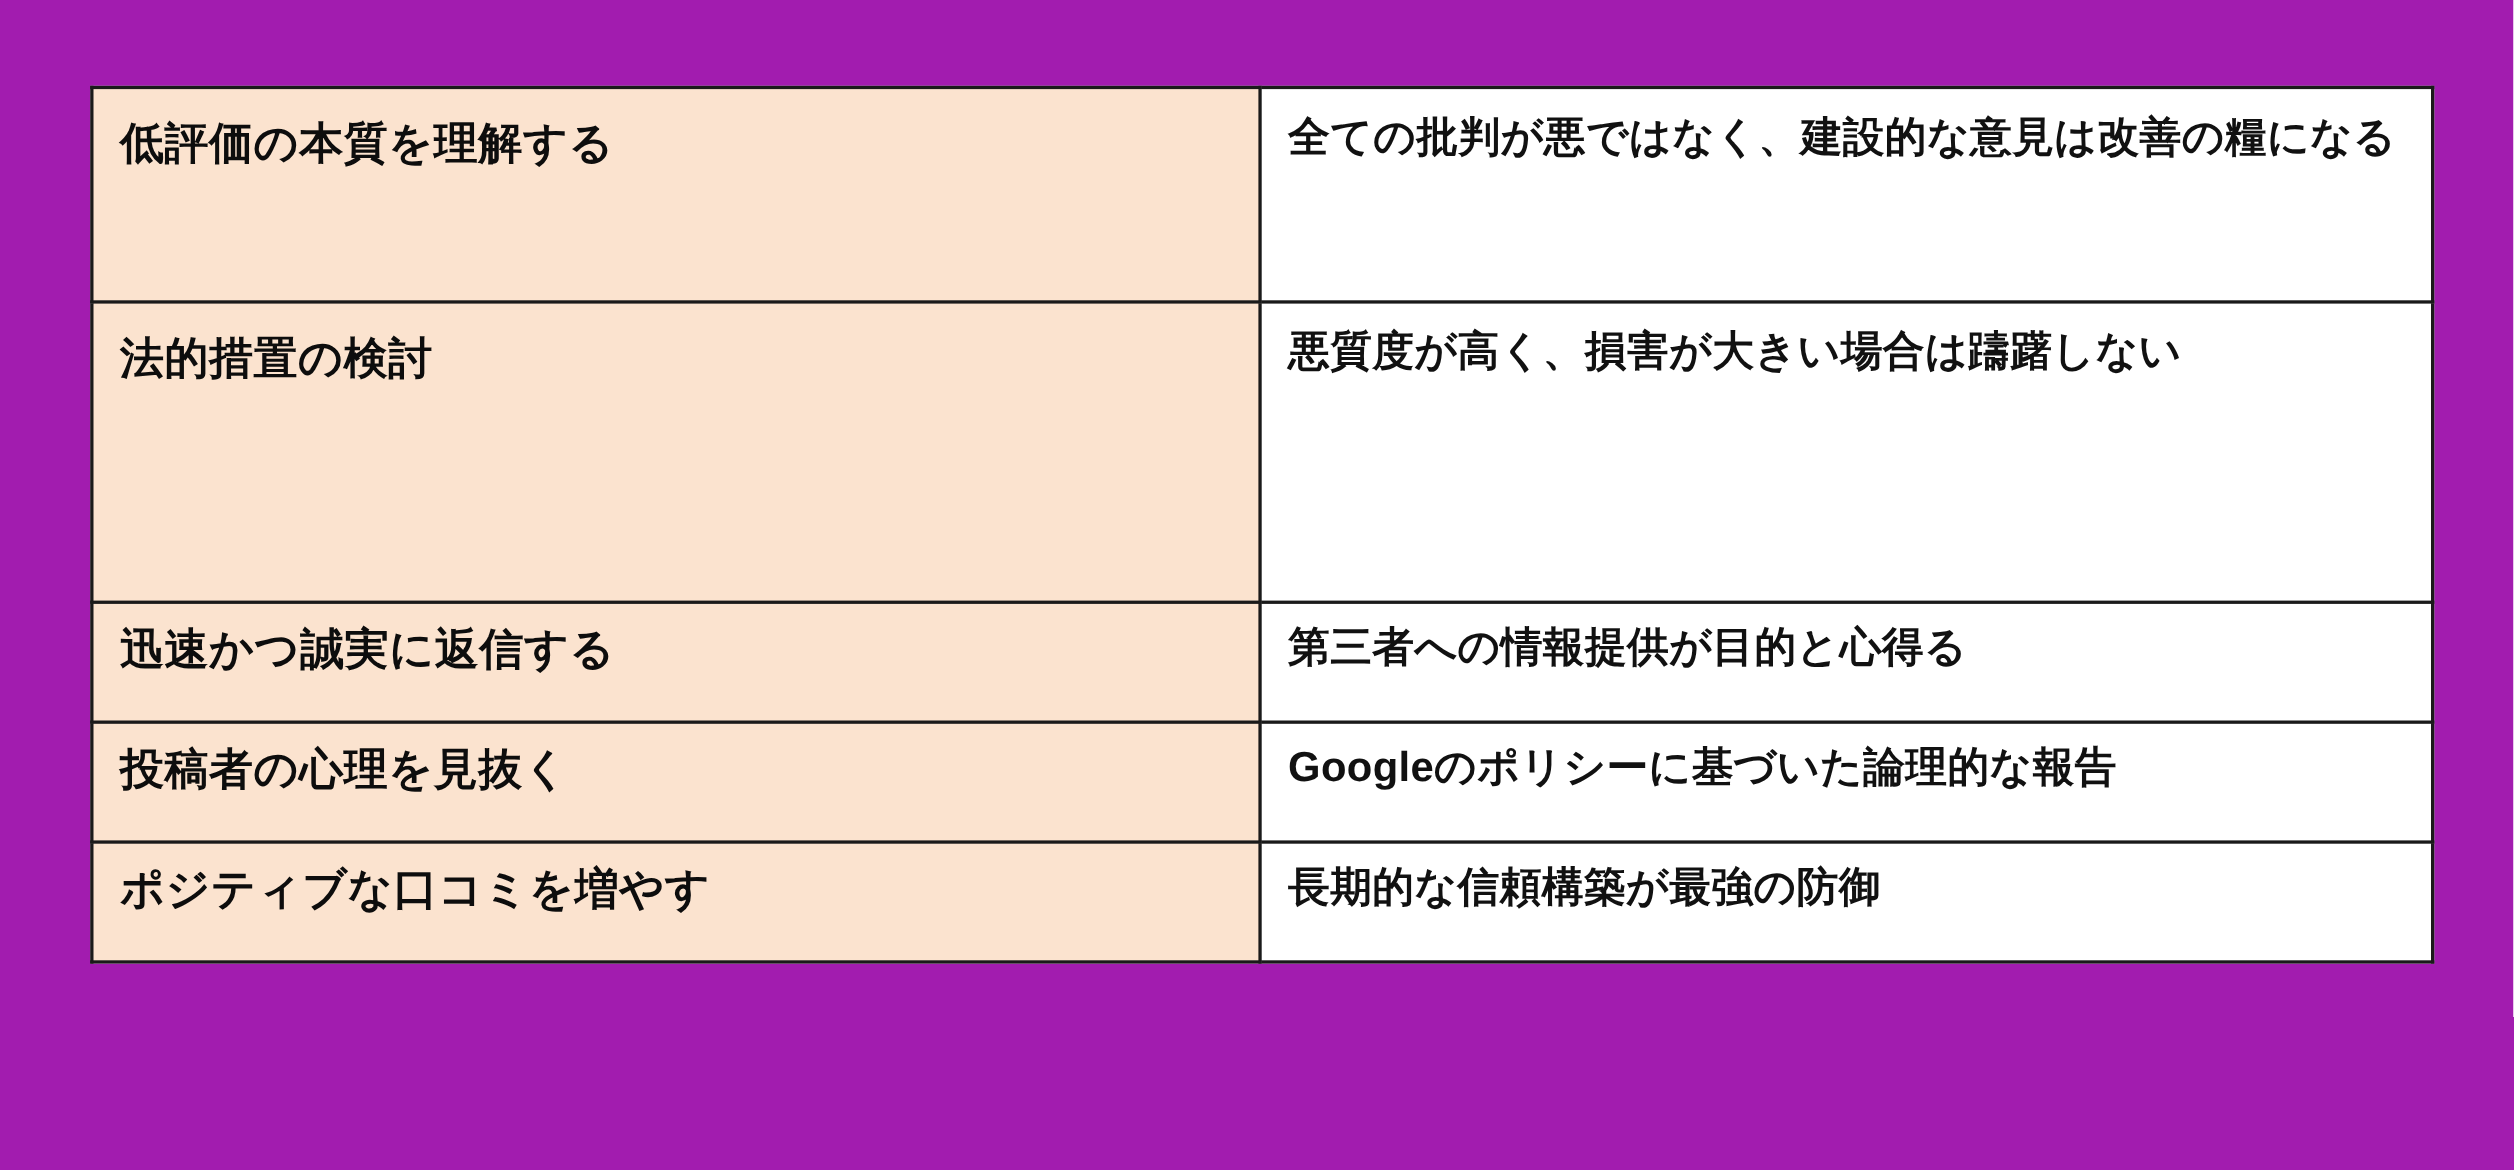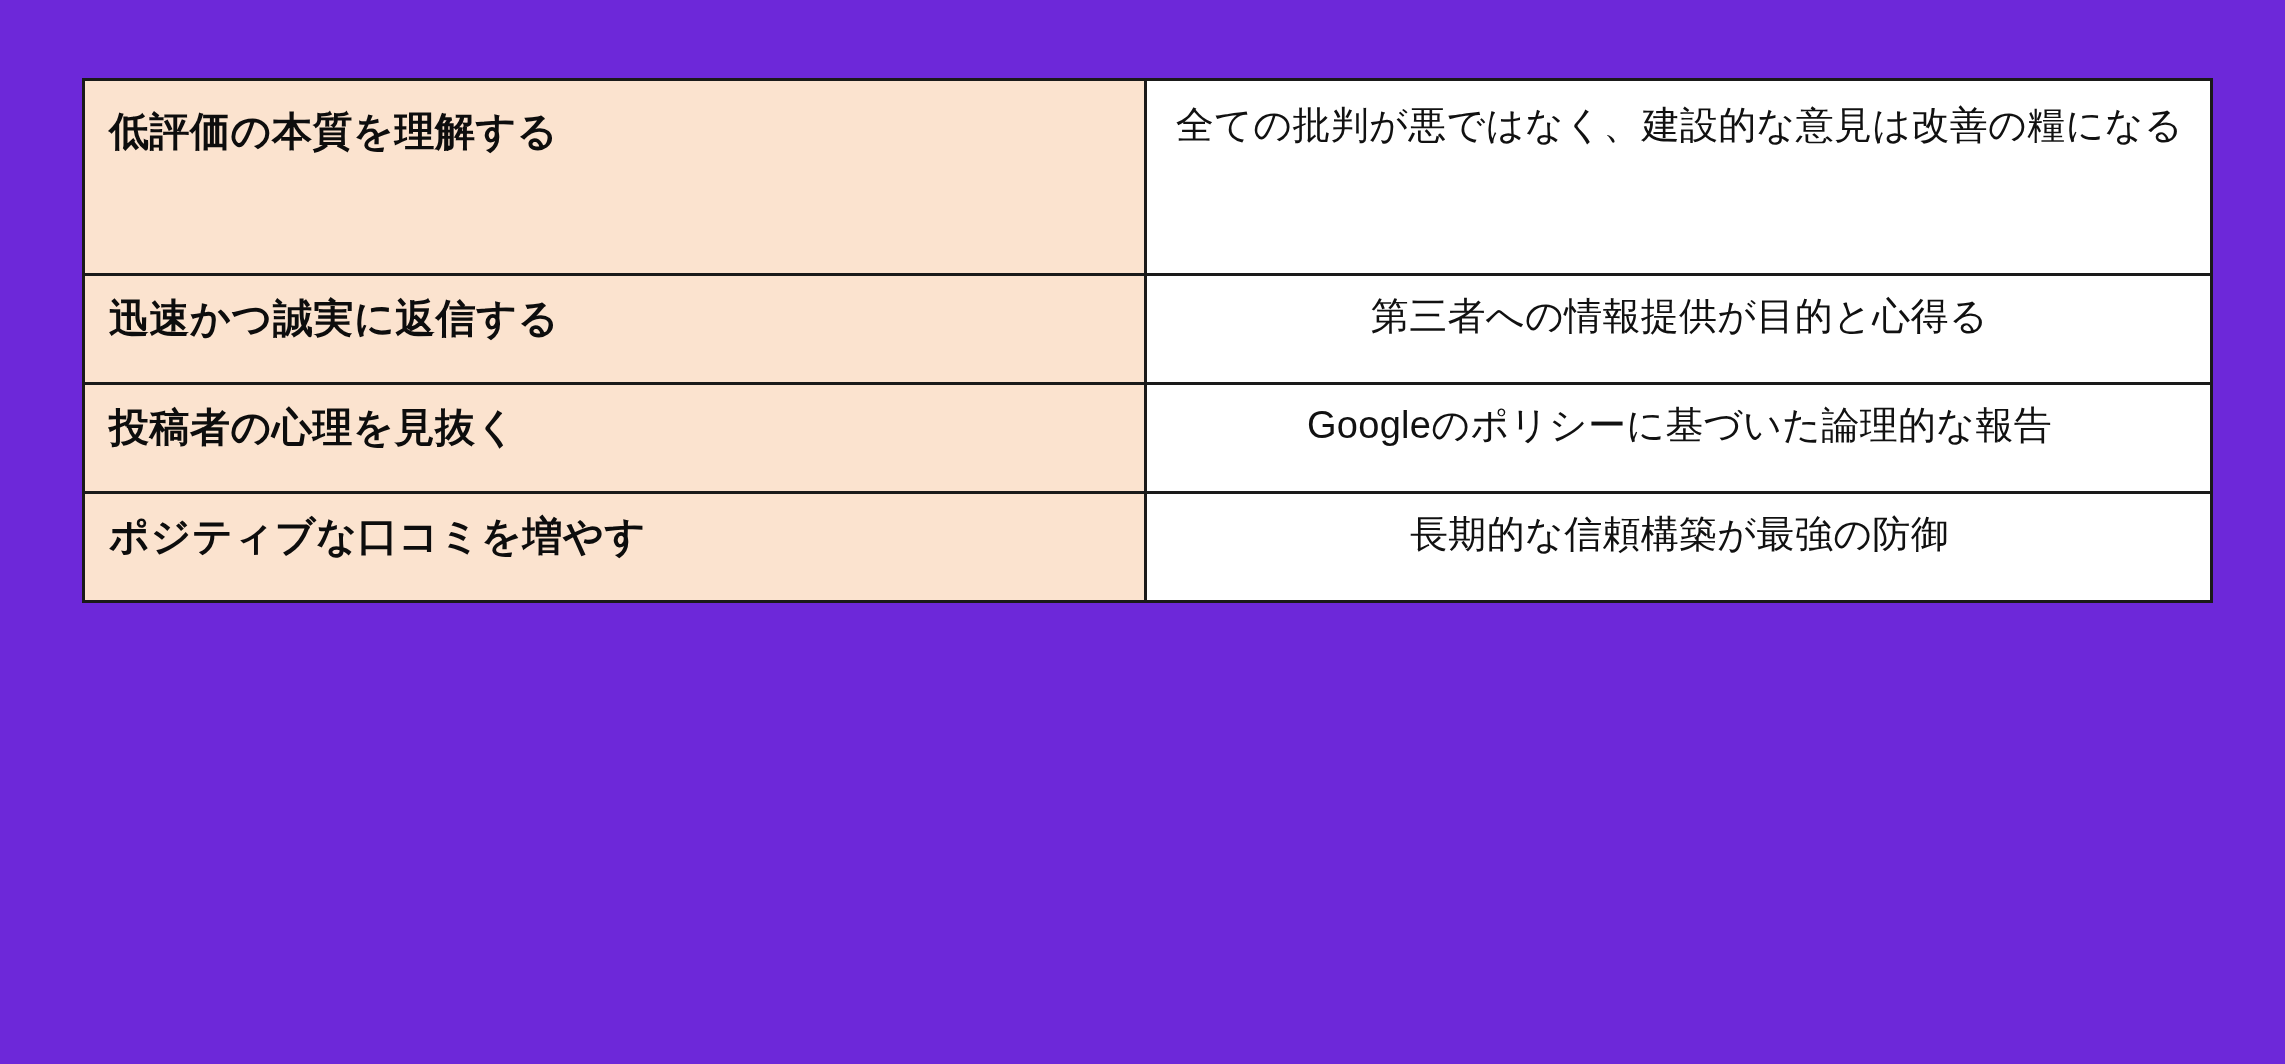--- a/index.html
+++ b/index.html
@@ -12,21 +12,21 @@
     height: 1064px;
     font-family: "Liberation Sans", "DejaVu Sans", sans-serif;
     color: #111111;
     overflow: hidden;
   }
 
   .page {
     position: relative;
     width: 2285px;
     height: 1064px;
-    background: #6d28d9;
+    background: #a21caf;
   }
 
   .table-wrap {
     position: absolute;
     left: 82px;
     top: 78px;
     width: 2128px;
   }
 
   table.summary-table {
@@ -49,25 +49,24 @@
   td.term-cell {
     background: #fbe3cf;
     font-weight: bold;
     font-size: 40px;
     letter-spacing: 0.5px;
     color: #0d0d0d;
   }
 
   td.desc-cell {
     background: #ffffff;
-    font-weight: normal;
+    font-weight: bold;
     font-size: 38px;
     letter-spacing: 0.3px;
     color: #111111;
-    text-align: center;
   }
 
   
   tr.r0 td { height: 152px; }
   tr.r1 td { height: 152px; }
   tr.r2 td { height: 230px; }
   tr.r3 td { height: 78px; }
   tr.r4 td { height: 78px; }
   tr.r5 td { height: 78px; }
 
@@ -82,20 +81,24 @@
     <table class="summary-table">
       <colgroup>
         <col class="col-term">
         <col class="col-desc">
       </colgroup>
       <tbody>
         <tr class="r0">
           <td class="term-cell">低評価の本質を理解する</td>
           <td class="desc-cell">全ての批判が悪ではなく、建設的な意見は改善の糧になる</td>
         </tr>
+        <tr class="r2">
+          <td class="term-cell">法的措置の検討</td>
+          <td class="desc-cell">悪質度が高く、損害が大きい場合は躊躇しない</td>
+        </tr>
         <tr class="r3">
           <td class="term-cell">迅速かつ誠実に返信する</td>
           <td class="desc-cell">第三者への情報提供が目的と心得る</td>
         </tr>
         <tr class="r4">
           <td class="term-cell">投稿者の心理を見抜く</td>
           <td class="desc-cell">Googleのポリシーに基づいた論理的な報告</td>
         </tr>
         <tr class="r5">
           <td class="term-cell">ポジティブな口コミを増やす</td>

